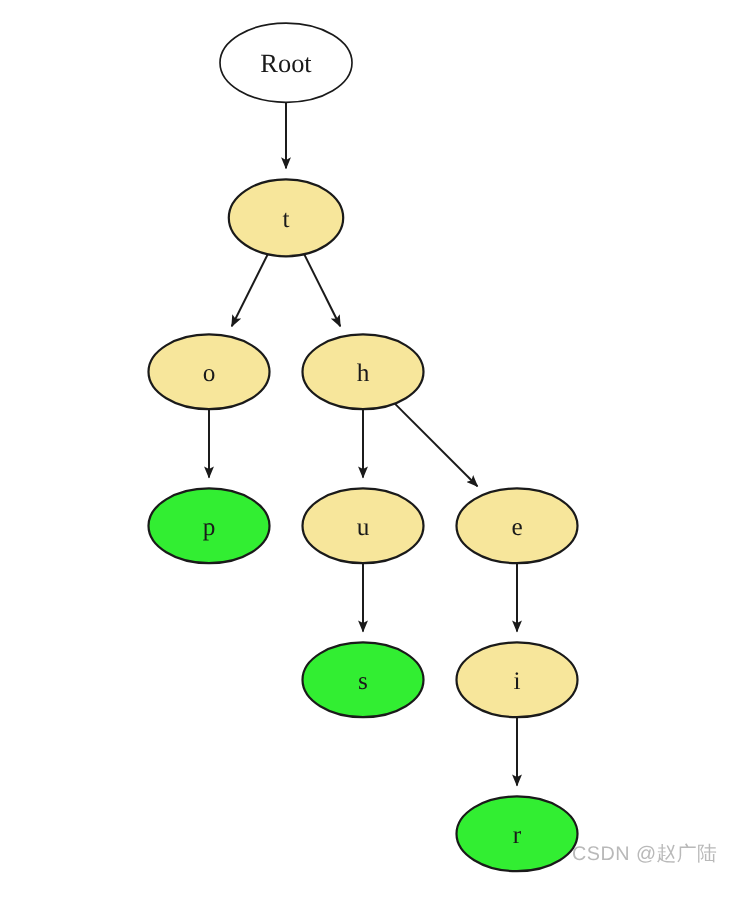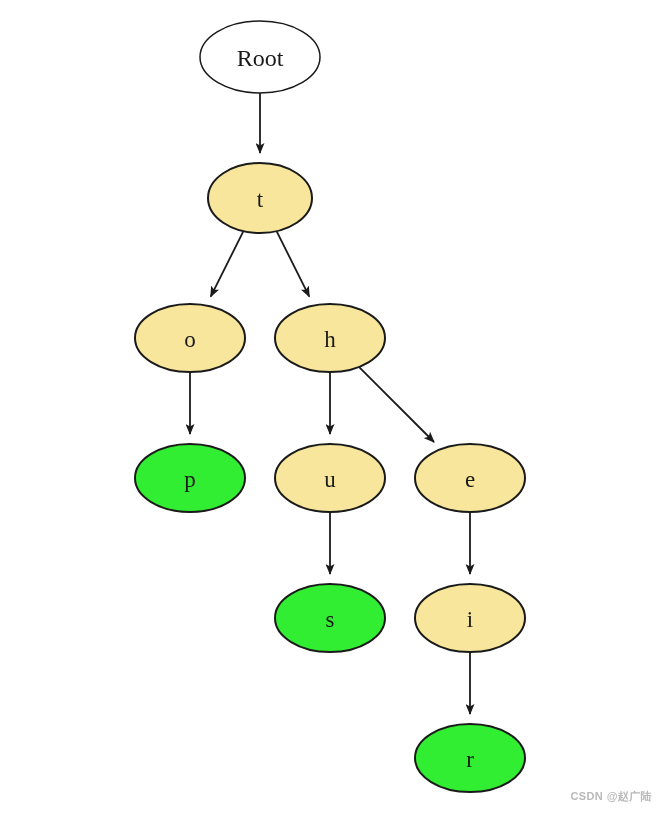--- a/index.html
+++ b/index.html
@@ -29,27 +29,26 @@
     text-anchor: middle;
     dominant-baseline: central;
     pointer-events: none;
   }
   .node-label-root {
     font-size: 24px;
   }
   .watermark {
     position: absolute;
     right: 14px;
-    bottom: 12px;
+    bottom: 28px;
     font-family: "Liberation Sans", sans-serif;
-    font-size: 11px;
+    font-size: 18px;
     color: #b9b9b9;
     letter-spacing: 0.4px;
     white-space: nowrap;
-    font-weight: bold;
   }
 </style>
 </head>
 <body>
 
 <svg id="trie-canvas" viewBox="0 0 666 816">
   <defs>
     <marker id="arrowhead" markerWidth="11" markerHeight="9" refX="10" refY="4.5" orient="auto" markerUnits="userSpaceOnUse">
       <path d="M0,0 L11,4.5 L0,9 L2.4,4.5 Z" fill="#1a1a1a"></path>
     </marker>

